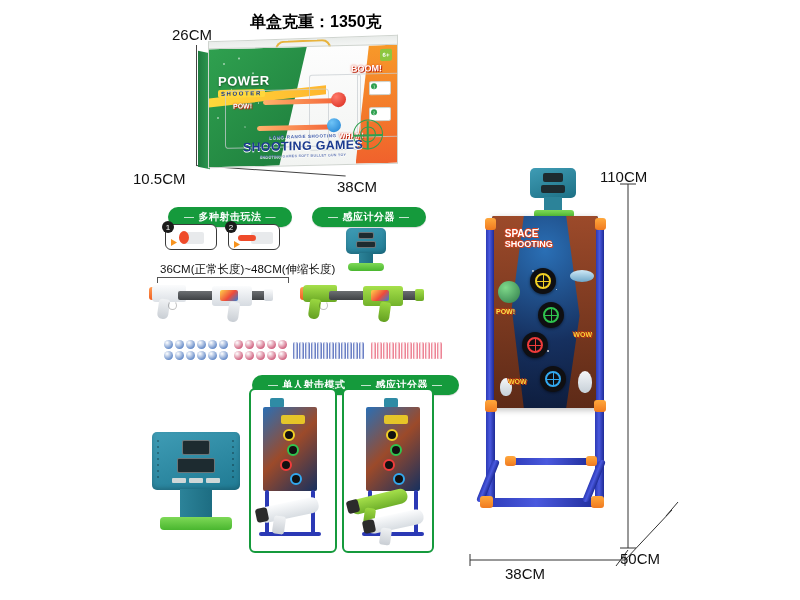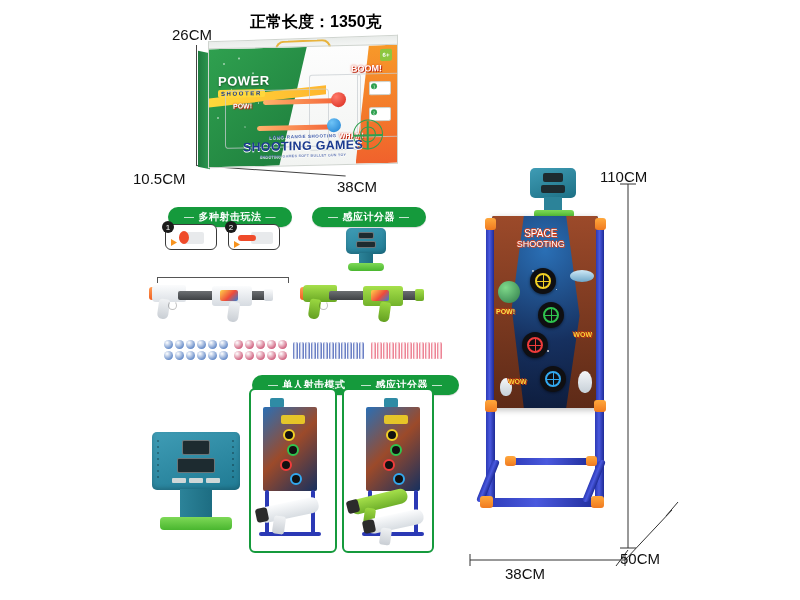--- a/index.html
+++ b/index.html
@@ -227,21 +227,21 @@
   }
   .rock-l, .rock-r {
     position:absolute; top:0; bottom:0; width:30%;
     background:linear-gradient(180deg,#9c4a2a,#5d2a17);
   }
   .rock-l { left:0; clip-path: polygon(0 0, 100% 0, 62% 48%, 100% 100%, 0 100%); }
   .rock-r { right:0; clip-path: polygon(0 0, 100% 0, 100% 100%, 0 100%, 42% 52%); }
   .star-s { position:absolute; background:#fff; border-radius:50%; opacity:.85; }
   .space-banner {
     position:absolute; left:12%; top:7%; width:68%;
-    color:#fff; font-weight:400; text-align:center; line-height:1.05;
+    color:#fff; font-weight:700; text-align:left; line-height:1.05;
     text-shadow: 1px 1px 0 #d4421f, -1px 0 0 #d4421f, 0 -1px 0 #d4421f;
   }
   .space-banner .l1 { display:block; }
   .space-banner .l2 { display:block; }
   .tgt {
     position:absolute; border-radius:50%;
     background:#0f0f12;
     display:flex; align-items:center; justify-content:center;
     box-shadow: 0 1px 3px rgba(0,0,0,.5);
   }
@@ -276,21 +276,21 @@
   }
 
   
   .persp { position:absolute; stroke:#333; fill:none; stroke-width:1; }
 </style>
 </head>
 <body>
 
 <div class="sheet">
 
-  <div class="abs gross-weight" style="left:250px; top:12px;">正常长度：1350克</div>
+  <div class="abs gross-weight" style="left:250px; top:12px;">单盒克重：1350克</div>
 
   <div class="abs dim" style="left:172px; top:26px;">26CM</div>
   <div class="abs dim" style="left:133px; top:170px;">10.5CM</div>
   <div class="abs dim" style="left:337px; top:178px;">38CM</div>
 
   <div class="abs dimline" style="left:196px; top:45px; width:1px; height:120px; background:#444;"></div>
   <div class="abs dimline" style="left:196px; top:165px; width:150px; height:1px; background:#444; transform:rotate(4deg); transform-origin:left center;"></div>
 
   <div class="abs box-wrap">
     <div class="box-top">
@@ -373,20 +373,21 @@
 
   <div class="abs scorer" style="left:342px; top:228px; width:48px; height:46px;">
     <div class="head" style="left:4px; top:0; width:40px; height:26px;">
       <div class="screen" style="left:12px; top:4px; width:16px; height:7px;"></div>
       <div class="screen" style="left:10px; top:13px; width:20px; height:7px;"></div>
     </div>
     <div class="neck" style="left:17px; top:25px; width:14px; height:12px;"></div>
     <div class="clampbar" style="left:6px; top:35px; width:36px; height:8px;"></div>
   </div>
 
+  <div class="abs dim" style="left:160px; top:262px; font-size:11.5px;">36CM(正常长度)~48CM(伸缩长度)</div>
   <div class="abs" style="left:157px; top:277px; width:132px; height:6px; border-left:1px solid #555; border-right:1px solid #555; border-top:1px solid #555;"></div>
 
   <div class="abs gun" style="left:152px; top:285px; width:140px; height:38px;">
     <div class="muzzle"></div>
     <div class="body" style="background:linear-gradient(180deg,#fbfcfd,#dde1e6);"></div>
     <div class="barrel" style="width:90px;"></div>
     <div class="grip" style="background:linear-gradient(180deg,#f0f2f4,#c9ced4);"></div>
     <div class="trigger" style="left:16px; top:16px;"></div>
     <div class="abs" style="left:60px; top:1px; width:40px; height:20px; background:linear-gradient(180deg,#fbfcfd,#d6dbe1); border-radius:3px;"></div>
     <div class="sticker" style="left:68px; top:5px;"></div>

